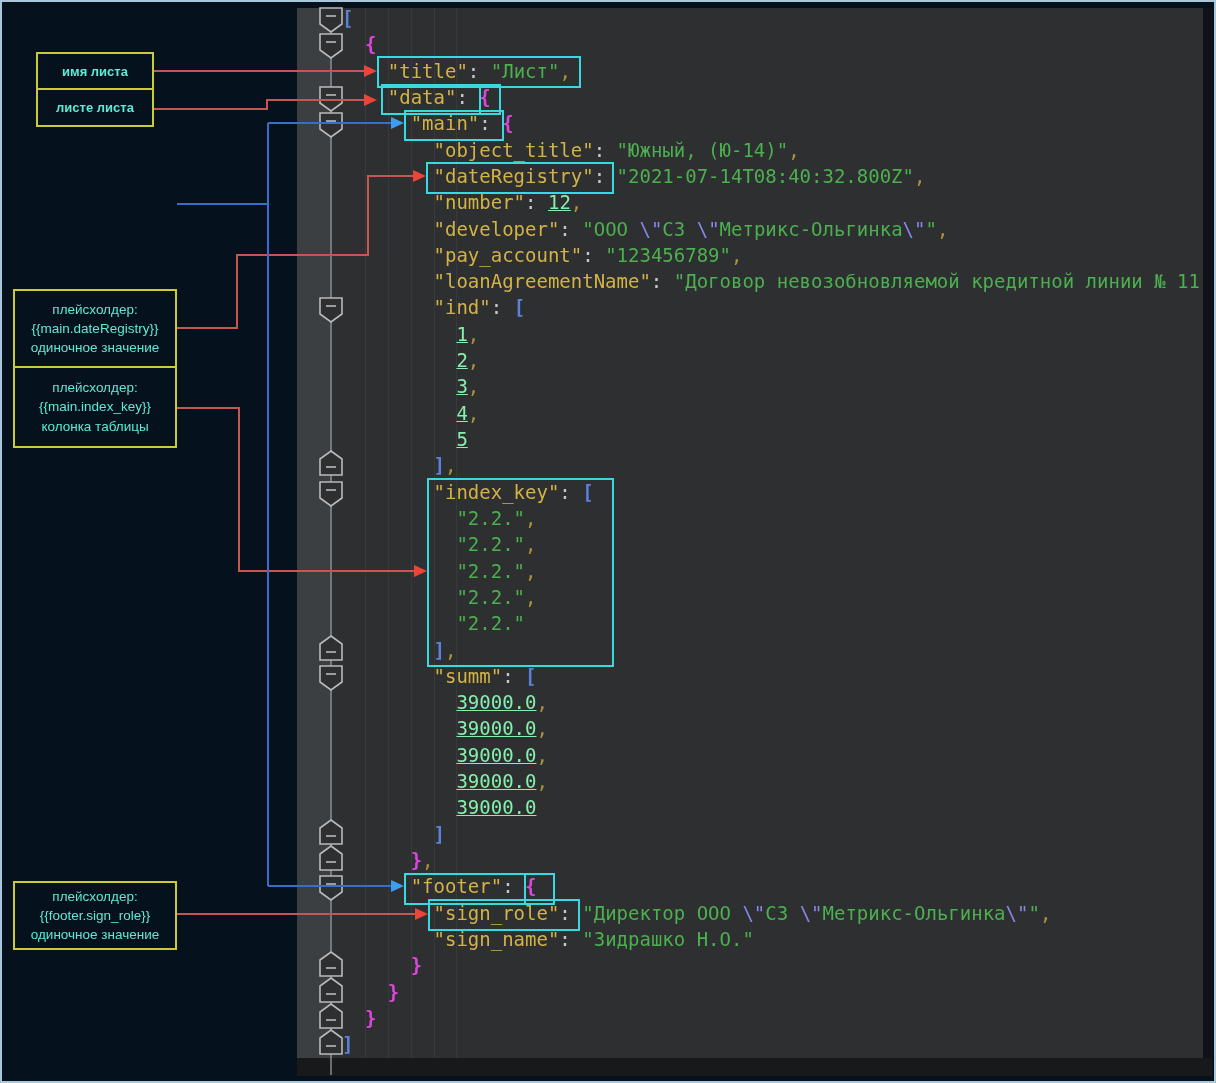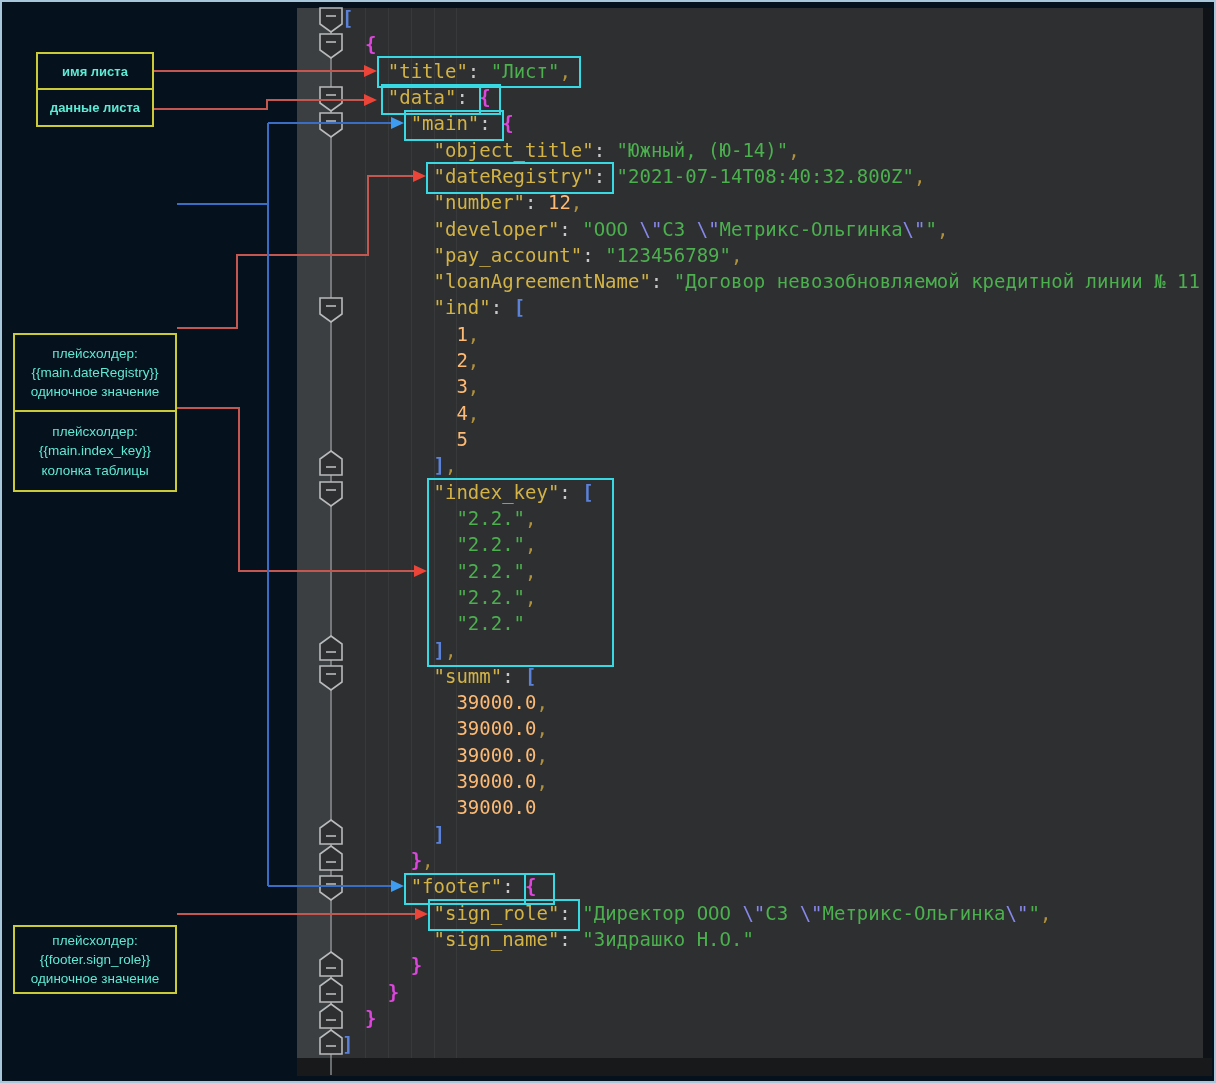--- a/index.html
+++ b/index.html
@@ -7,21 +7,21 @@
         font-family:"Liberation Sans",sans-serif;}
   #frame{position:absolute;inset:0;border:2px solid #a9c7da;pointer-events:none;z-index:9;}
 
   
   #editor{position:absolute;left:297px;top:8px;width:915px;height:1068px;background:#2d2f31;overflow:hidden;}
   #gutter-band{position:absolute;left:0;top:0;width:35px;height:1050px;background:#3c3f42;}
   .indent-guide{position:absolute;top:0;width:1px;height:1050px;background:rgba(255,255,255,0.05);}
   #code{position:absolute;left:45px;top:-3px;font-family:"DejaVu Sans Mono",monospace;
         font-size:19px;line-height:26.32px;white-space:pre;z-index:2;}
   .cl{height:26.32px;}
-  .t-w{color:#c8c8c8;} .t-k{color:#d3b345;} .t-s{color:#4cb04e;} .t-n{color:#fdba74;}
+  .t-w{color:#c8c8c8;} .t-k{color:#d3b345;} .t-s{color:#4cb04e;} .t-n{color:#86efac;text-decoration:underline;}
   .t-e{color:#8888ea;} .t-b{color:#5b82d8;font-weight:bold;} .t-c{color:#dc46dc;font-weight:bold;}
   .t-p{color:#c8c8c8;} .t-m{color:#b0913c;}
   #scrollbar-track{position:absolute;left:906px;top:0;width:9px;height:1050px;background:#0f1216;z-index:3;}
   #bottom-strip{position:absolute;left:0;top:1050px;width:915px;height:18px;background:#17191b;z-index:3;}
 
   
   #overlay{position:absolute;left:0;top:0;width:1216px;height:1083px;z-index:4;pointer-events:none;}
 
   
   .hl{position:absolute;border:2px solid #38d9e2;background:transparent;z-index:5;}
@@ -34,21 +34,21 @@
   #hl-indexkey{left:427px;top:478px;width:183px;height:185px;}
   #hl-footer{left:404px;top:873px;width:147px;height:28px;}
   #hl-footer-div{left:524px;top:873px;height:32px;}
   #hl-signrole{left:428px;top:899px;width:148px;height:28px;}
 
   
   .callout{position:absolute;border:2px solid #cbcb37;color:#5eead4;display:flex;
            align-items:center;justify-content:center;text-align:center;
            white-space:pre-line;z-index:6;background:transparent;}
   .callout.bold{font-weight:bold;font-size:13px;}
-  .callout.reg{font-weight:normal;font-size:13.5px;line-height:1.42;margin-top:44px;}
+  .callout.reg{font-weight:normal;font-size:13.5px;line-height:1.42;}
   #co-sheet-name{left:36px;top:52px;width:114px;height:34px;}
   #co-sheet-data{left:36px;top:88px;width:114px;height:35px;}
   #co-data-area{left:13px;top:179px;width:160px;height:47px;line-height:1.4;}
   #co-ph-date{left:13px;top:289px;width:160px;height:75px;}
   #co-ph-index{left:13px;top:366px;width:160px;height:78px;}
   #co-ph-sign{left:13px;top:881px;width:160px;height:65px;}
 </style>
 </head>
 <body>
 
@@ -135,21 +135,21 @@
   <div class="hl" id="hl-data"></div>
   <div class="hl-div" id="hl-data-div"></div>
   <div class="hl" id="hl-main"></div>
   <div class="hl" id="hl-dateregistry"></div>
   <div class="hl" id="hl-indexkey"></div>
   <div class="hl" id="hl-footer"></div>
   <div class="hl-div" id="hl-footer-div"></div>
   <div class="hl" id="hl-signrole"></div>
 
   <div class="callout bold" id="co-sheet-name">имя листа</div>
-  <div class="callout bold" id="co-sheet-data">данные листа</div>
+  <div class="callout bold" id="co-sheet-data">листе листа</div>
   <div class="callout reg" id="co-ph-date">плейсхолдер:
 {{main.dateRegistry}}
 одиночное значение</div>
   <div class="callout reg" id="co-ph-index">плейсхолдер:
 {{main.index_key}}
 колонка таблицы</div>
   <div class="callout reg" id="co-ph-sign">плейсхолдер:
 {{footer.sign_role}}
 одиночное значение</div>
 

